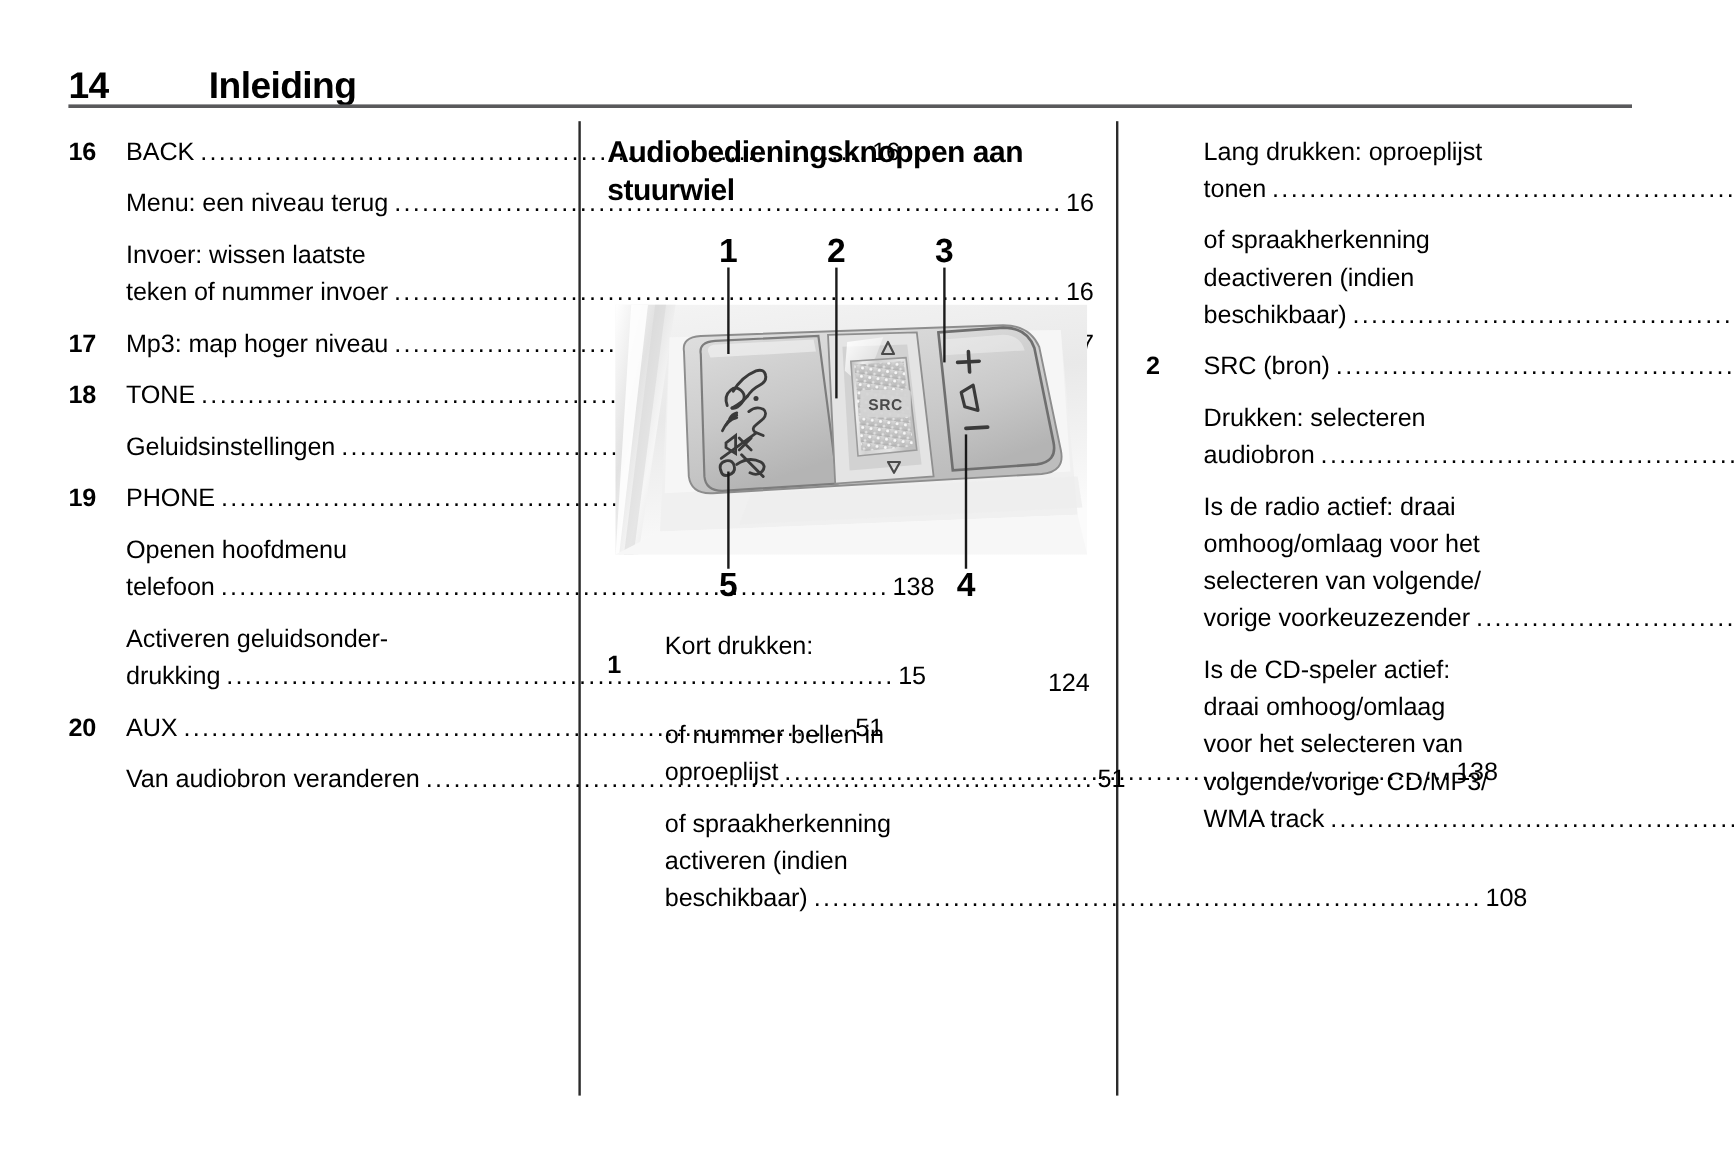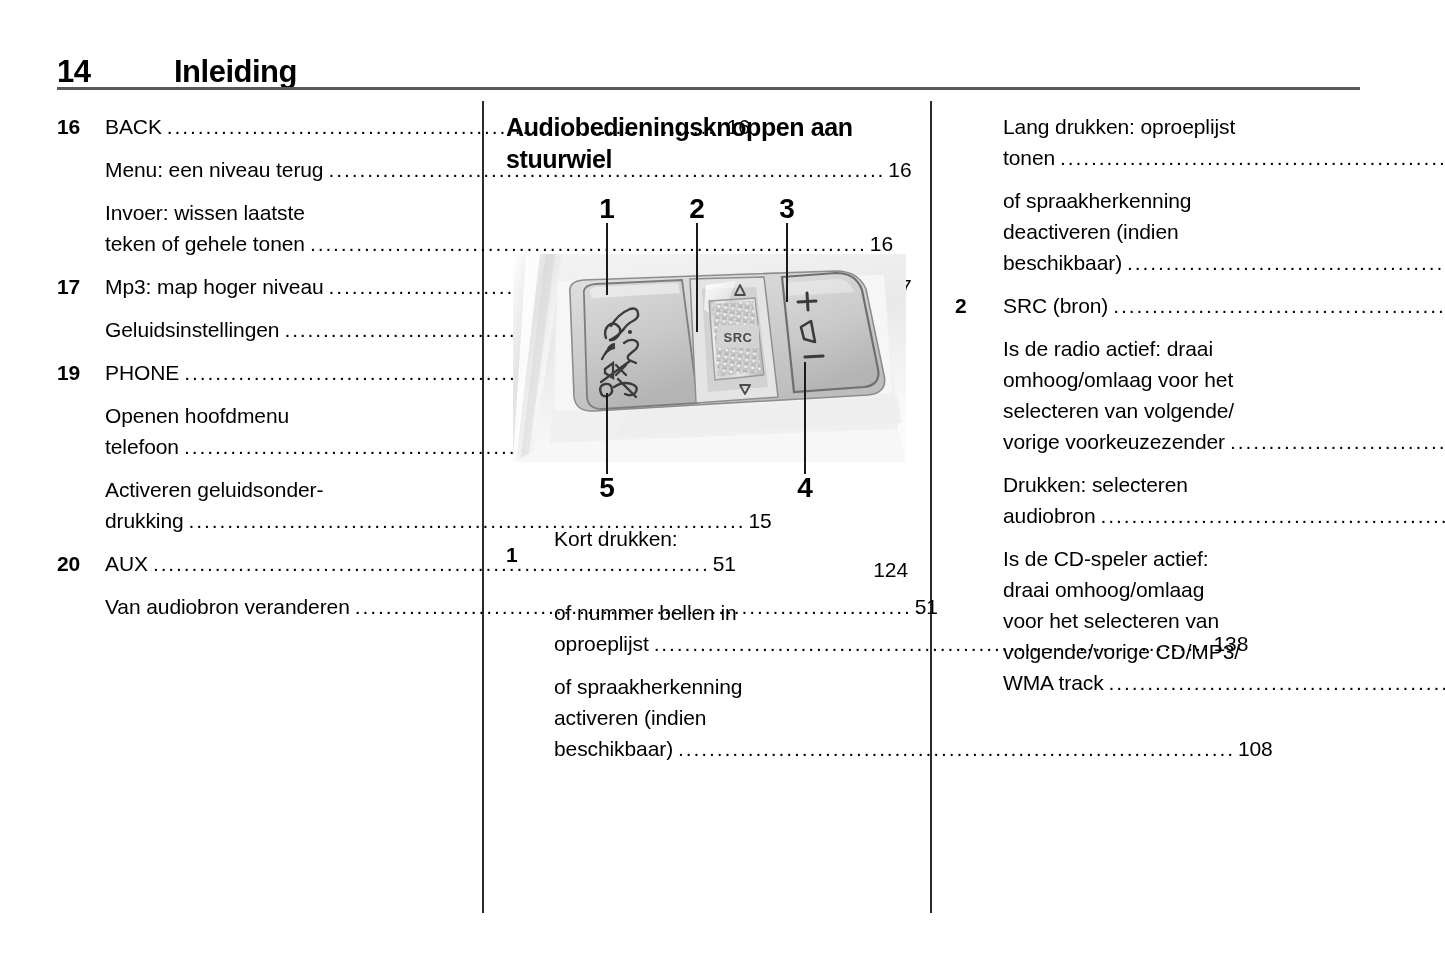--- a/index.html
+++ b/index.html
@@ -181,33 +181,43 @@
           <span class="leader-dots"></span>
           <span class="leader-page">16</span>
         </div>
       </div>
     </div>
     <div class="toc-entry">
       <div class="toc-num empty">&nbsp;</div>
       <div class="toc-body">
         <div class="toc-line">Invoer: wissen laatste</div>
         <div class="leader-line">
-          <span class="leader-text">teken of gehele tonen</span>
+          <span class="leader-text">teken of nummer invoer</span>
           <span class="leader-dots"></span>
           <span class="leader-page">16</span>
         </div>
       </div>
     </div>
     <div class="toc-entry">
       <div class="toc-num">17</div>
       <div class="toc-body">
         <div class="leader-line">
           <span class="leader-text">Mp3: map hoger niveau</span>
           <span class="leader-dots"></span>
           <span class="leader-page">47</span>
+        </div>
+      </div>
+    </div>
+    <div class="toc-entry">
+      <div class="toc-num">18</div>
+      <div class="toc-body">
+        <div class="leader-line">
+          <span class="leader-text">TONE</span>
+          <span class="leader-dots"></span>
+          <span class="leader-page">22</span>
         </div>
       </div>
     </div>
     <div class="toc-entry">
       <div class="toc-num empty">&nbsp;</div>
       <div class="toc-body">
         <div class="leader-line">
           <span class="leader-text">Geluidsinstellingen</span>
           <span class="leader-dots"></span>
           <span class="leader-page">22</span>
@@ -473,35 +483,35 @@
       <div class="toc-body">
         <div class="leader-line">
           <span class="leader-text">SRC (bron)</span>
           <span class="leader-dots"></span>
         </div>
       </div>
     </div>
     <div class="toc-entry">
       <div class="toc-num empty">&nbsp;</div>
       <div class="toc-body">
+        <div class="toc-line">Drukken: selecteren</div>
+        <div class="leader-line">
+          <span class="leader-text">audiobron</span>
+          <span class="leader-dots"></span>
+        </div>
+      </div>
+    </div>
+    <div class="toc-entry">
+      <div class="toc-num empty">&nbsp;</div>
+      <div class="toc-body">
         <div class="toc-line">Is de radio actief: draai</div>
         <div class="toc-line">omhoog/omlaag voor het</div>
         <div class="toc-line">selecteren van volgende/</div>
         <div class="leader-line">
           <span class="leader-text">vorige voorkeuzezender</span>
-          <span class="leader-dots"></span>
-        </div>
-      </div>
-    </div>
-    <div class="toc-entry">
-      <div class="toc-num empty">&nbsp;</div>
-      <div class="toc-body">
-        <div class="toc-line">Drukken: selecteren</div>
-        <div class="leader-line">
-          <span class="leader-text">audiobron</span>
           <span class="leader-dots"></span>
         </div>
       </div>
     </div>
     <div class="toc-entry">
       <div class="toc-num empty">&nbsp;</div>
       <div class="toc-body">
         <div class="toc-line">Is de CD-speler actief:</div>
         <div class="toc-line">draai omhoog/omlaag</div>
         <div class="toc-line">voor het selecteren van</div>

